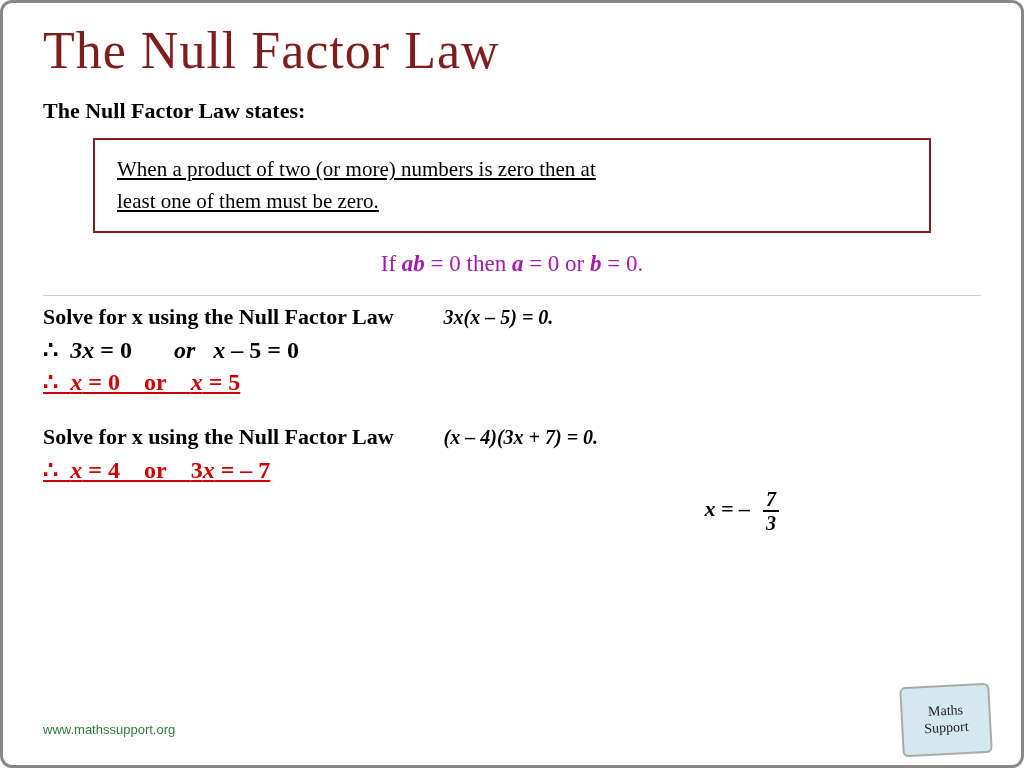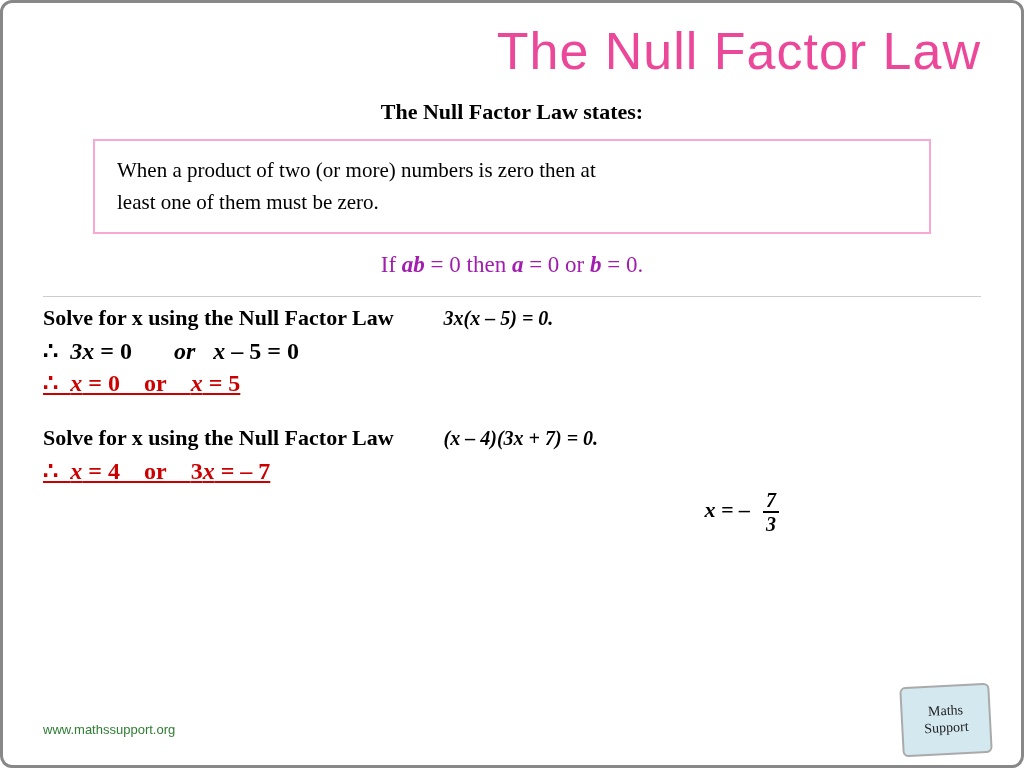--- a/index.html
+++ b/index.html
@@ -16,44 +16,44 @@
     }
 
     .page {
       width: 100%;
       height: 100%;
       padding: 18px 40px 18px 40px;
       position: relative;
     }
 
     .title {
-      text-align: right;
-      font-family: Liberation Sans, sans-serif;
+      text-align: left;
+      font-family: Liberation Serif, serif;
       font-size: 52px;
       font-weight: normal;
-      color: #ec4899;
+      color: #7f1d1d;
       margin-bottom: 18px;
       letter-spacing: 1px;
     }
 
     .section-label {
       font-size: 22px;
       font-weight: bold;
       color: #000;
       margin-bottom: 14px;
-      text-align: center;
     }
 
     .box-statement {
-      border: 2px solid #f9a8d4;
+      border: 2px solid #7f1d1d;
       padding: 14px 22px;
       margin: 0 50px 18px 50px;
       font-size: 21px;
       color: #000;
       line-height: 1.5;
+      text-decoration: underline;
     }
 
     .if-line {
       text-align: center;
       font-size: 23px;
       color: #a21caf;
       margin-bottom: 18px;
     }
 
     .if-line b { font-style: italic; }

